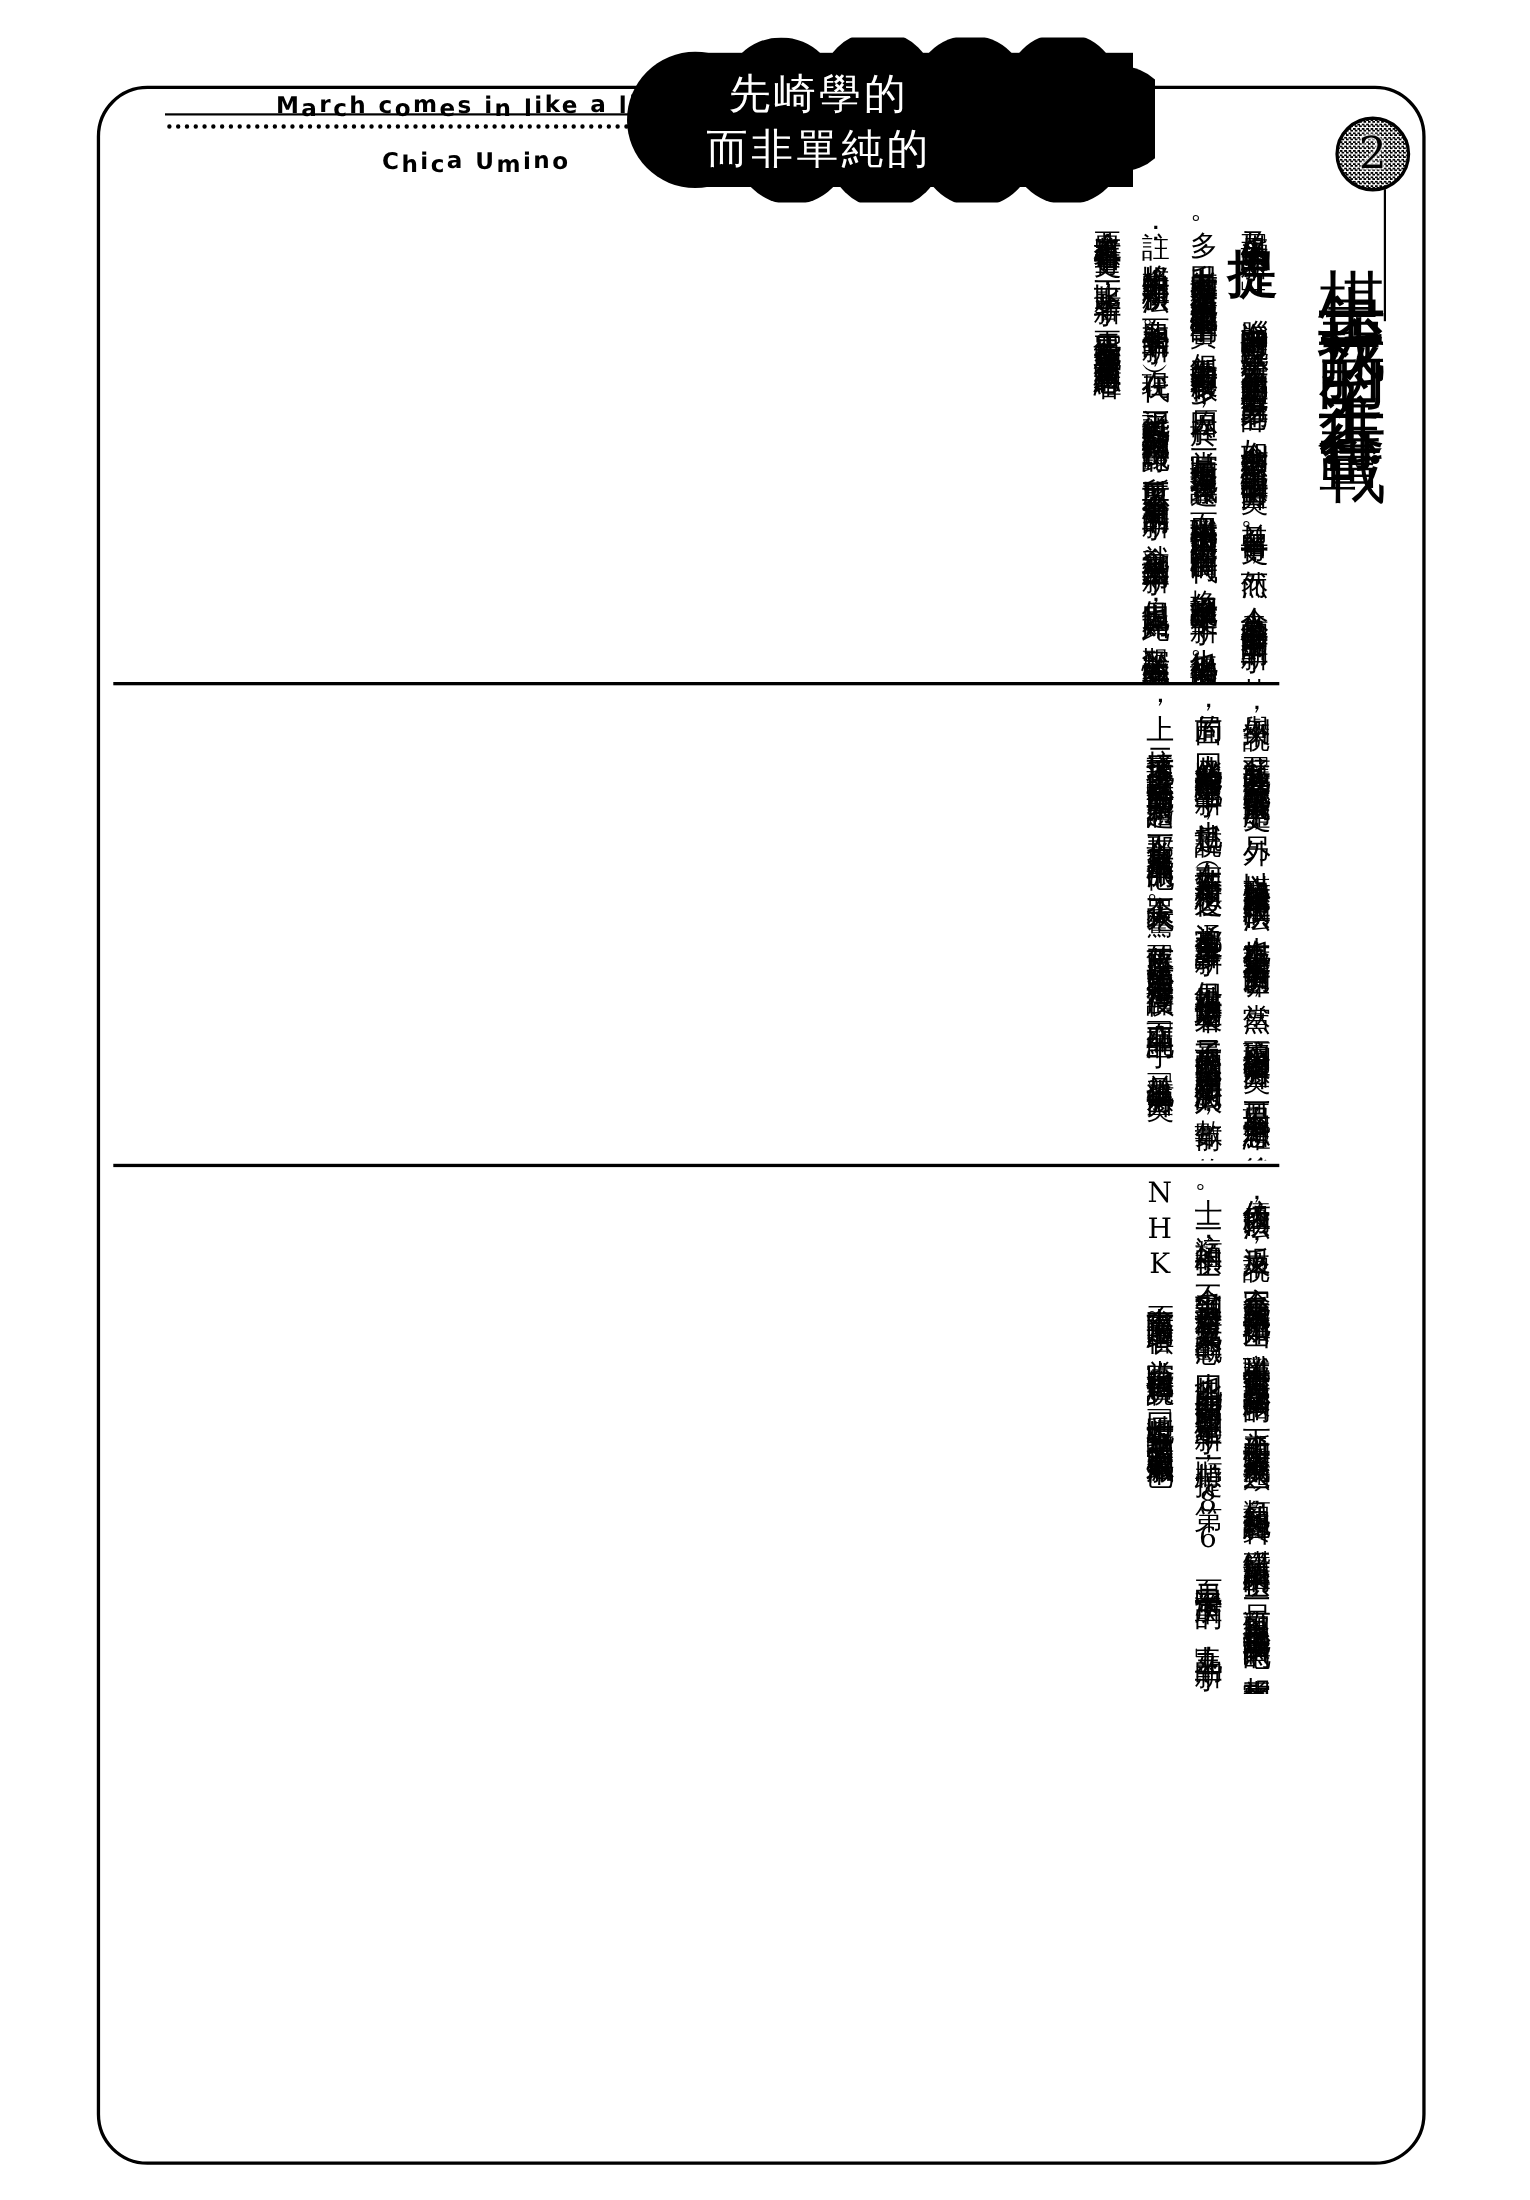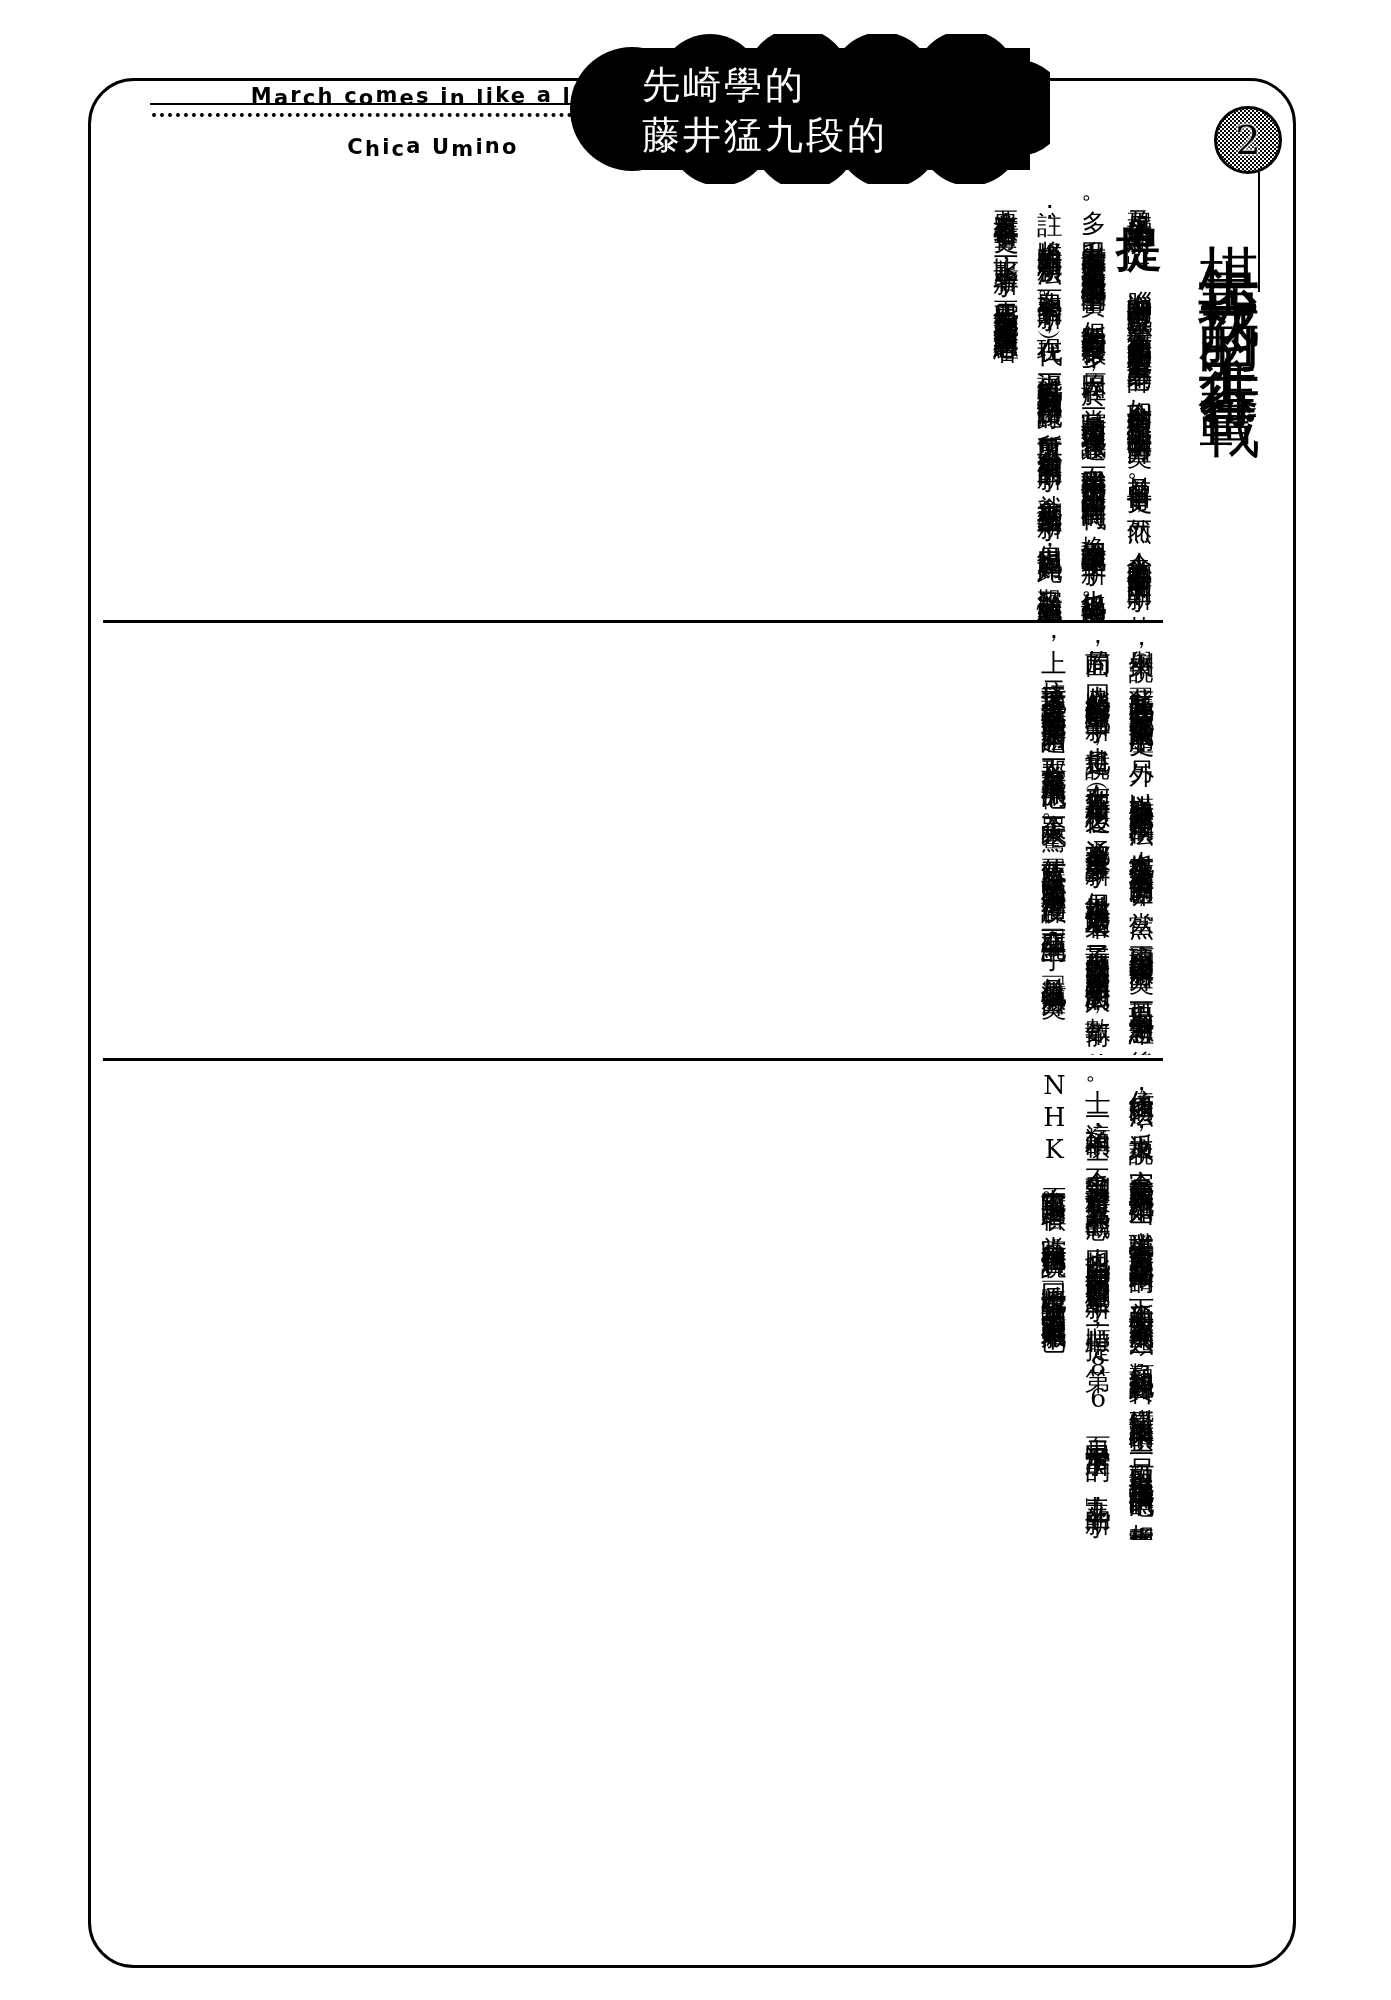--- a/index.html
+++ b/index.html
@@ -95,21 +95,21 @@
     top: 26px;
     color: #ffffff;
     font-size: 38px;
     line-height: 1.32;
     letter-spacing: 3px;
     font-family: "DejaVu Serif", "Liberation Serif", serif;
     font-weight: 400;
     z-index: 2;
     white-space: nowrap;
   }
-  #banner-text div { text-shadow: 0 0 1px #000; }
+  #banner-text div { text-shadow: 0 0 1px #000; text-align: center; }
 
   
   #page-badge {
     position: absolute;
     left: 1248px;
     top: 140px;
     width: 62px;
     height: 62px;
     transform: translate(-50%, -50%);
     border: 3px solid #000;
@@ -224,21 +224,21 @@
       <circle cx="312" cy="50" r="52"></circle>
       <circle cx="318" cy="102" r="52"></circle>
       <circle cx="396" cy="48" r="52"></circle>
       <circle cx="400" cy="100" r="52"></circle>
       <circle cx="448" cy="74" r="48"></circle>
       <rect x="60" y="14" width="400" height="122"></rect>
     </g>
   </svg>
   <div id="banner-text">
     <div>先崎學的</div>
-    <div>藤井猛九段的</div>
+    <div>而非單純的</div>
   </div>
 </div>
 
 <div id="badge-stem"></div>
 <div id="page-badge">
   <span>2</span>
 </div>
 
 <div id="headline">棋士尋找新的一手進行奮戰…</div>
 

